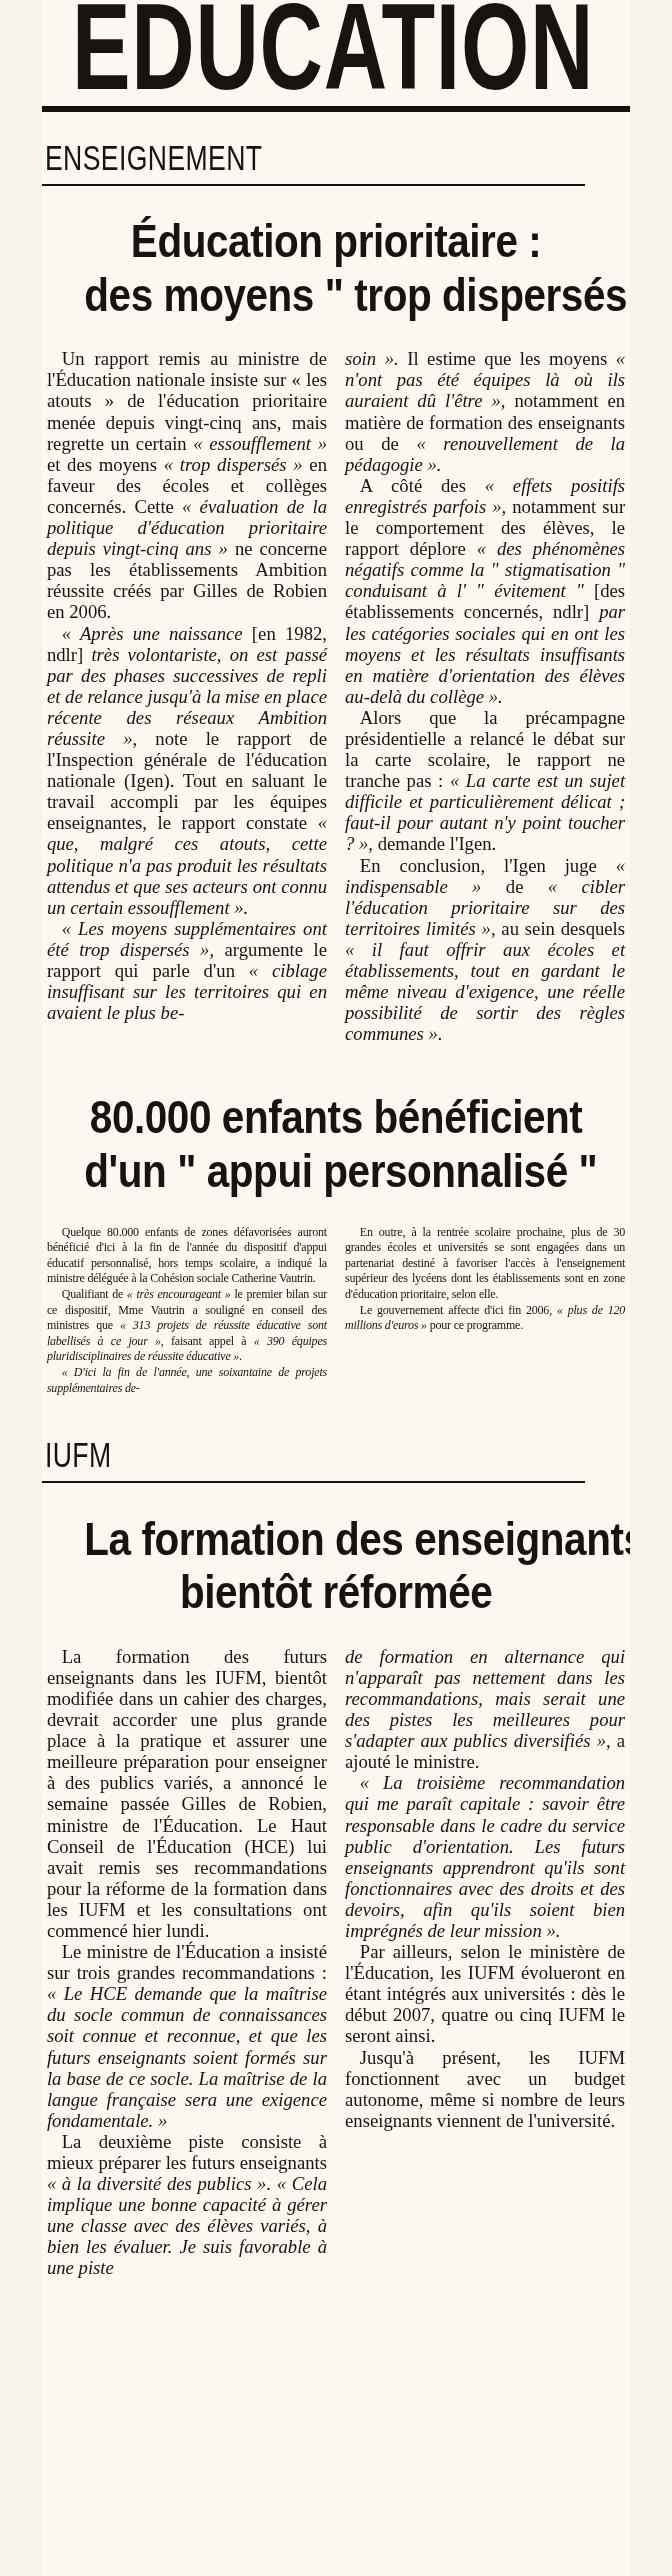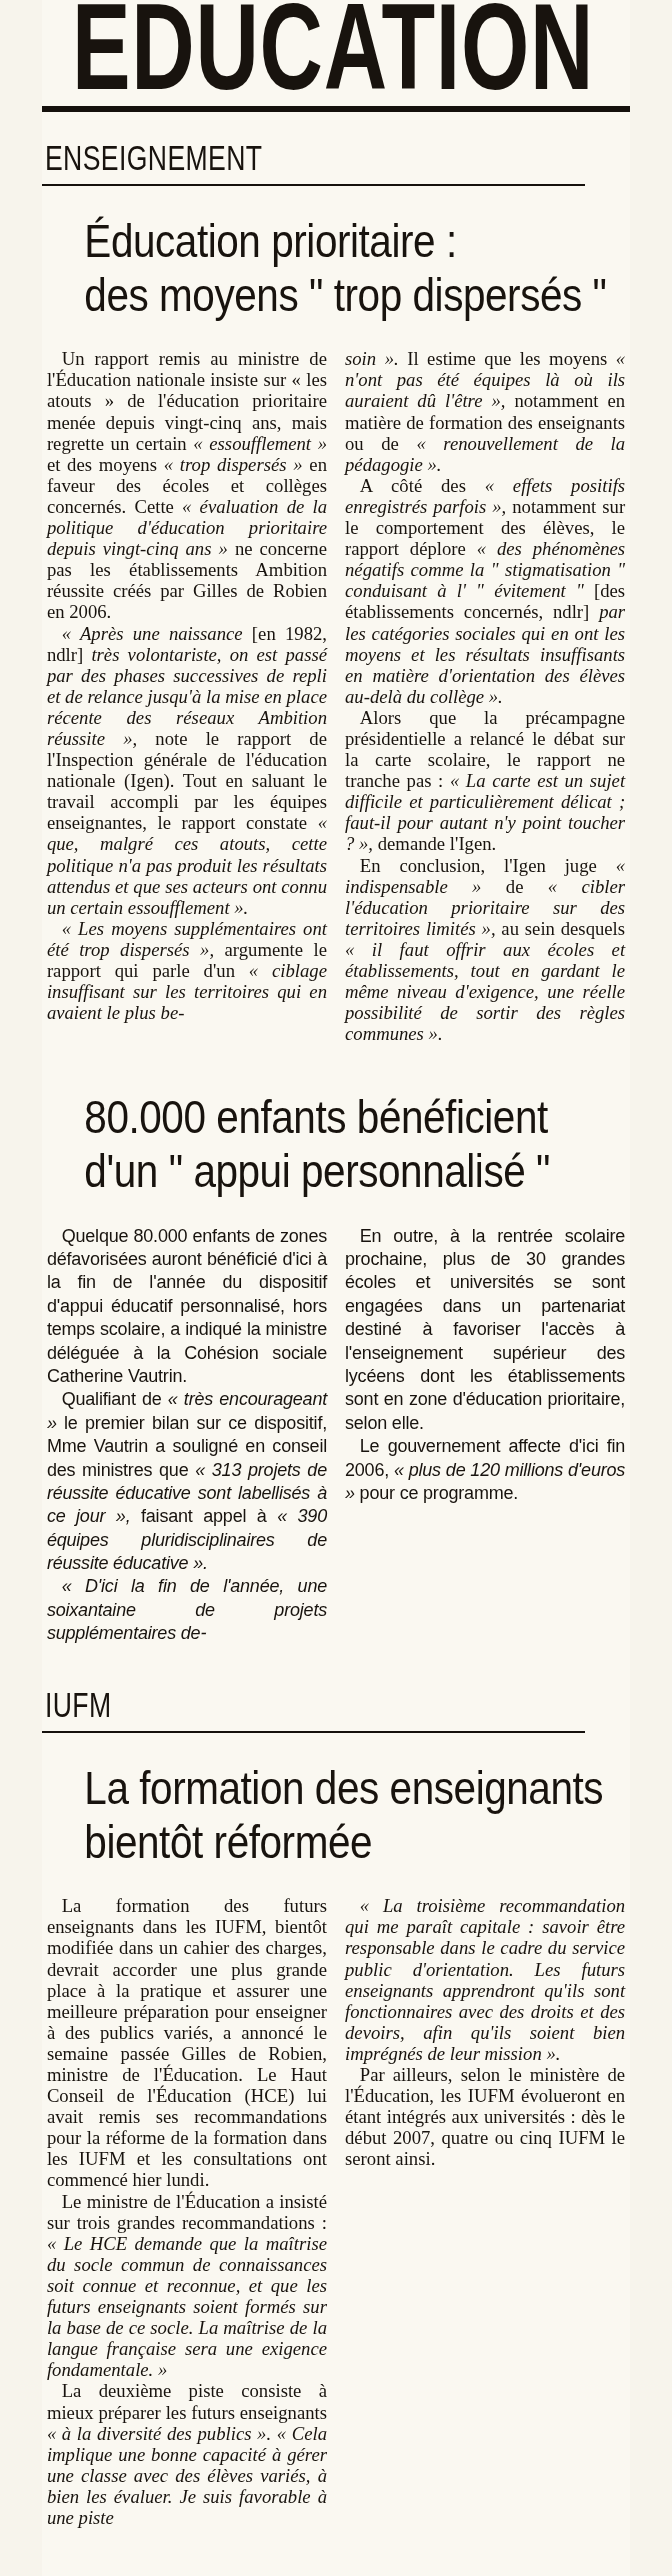--- a/index.html
+++ b/index.html
@@ -38,43 +38,43 @@
   }
   .kicker .cond-md {
     display: inline-block;
     font-family: "Liberation Sans", sans-serif;
     font-size: 35px; line-height: 1;
     transform: scaleX(0.76); transform-origin: 0 50%;
     letter-spacing: 0.5px;
   }
 
   
-  .headline { margin: 29.5px 7.9px 25.6px; text-align: left; font-weight: normal; }
+  .headline { margin: 29.5px 7.9px 25.6px; text-align: center; font-weight: bold; }
   .hl-line {
     display: block;
     font-family: "Liberation Sans", sans-serif;
     font-size: 46px; line-height: 1.17;
     transform: scaleX(0.88); transform-origin: 50% 50%;
     letter-spacing: -0.5px;
     white-space: nowrap;
   }
   .headline-2 { margin-top: 47px; }
   .kicker-2 { margin-top: 39px; }
 
   
   .cols { display: flex; gap: 18px; padding: 0 4.9px; }
   .colm {
     flex: 1 1 0; min-width: 0;
     text-align: justify;
     hyphens: auto; -webkit-hyphens: auto;
   }
   .serif .colm { font-size: 18.7px; line-height: 1.128; }
   .sanscond .colm {
-    font-family: Liberation Sans, sans-serif;
-    font-size: 18px; line-height: 1.3; letter-spacing: -0.2px;
+    font-family: Liberation Serif, serif;
+    font-size: 12px; line-height: 1.3; letter-spacing: -0.2px;
   }
   .colm p { margin: 0; }
   .colm p.indent { text-indent: 14.8px; }
   .i { font-style: italic; }
 </style>
 </head>
 <body>
 
 <div class="page">
 
@@ -135,20 +135,22 @@
       <span class="hl-line">La formation des enseignants</span>
       <span class="hl-line">bientôt réformée</span>
     </h2>
     <div class="cols serif">
       <div class="colm">
           <p class="indent"><span>La formation des futurs enseignants dans les IUFM, bientôt modifiée dans un cahier des charges, devrait accorder une plus grande place à la pratique et assurer une meilleure préparation pour enseigner à des publics variés, a annoncé le semaine passée Gilles de Robien, ministre de l'Éducation. Le Haut Conseil de l'Éducation (HCE) lui avait remis ses recommandations pour la réforme de la formation dans les IUFM et les consultations ont commencé hier lundi.</span></p>
           <p class="indent"><span>Le ministre de l'Éducation a insisté sur trois grandes recommandations : </span><span class="i">« Le HCE demande que la maîtrise du socle commun de connaissances soit connue et reconnue, et que les futurs enseignants soient formés sur la base de ce socle. La maîtrise de la langue française sera une exigence fondamentale. »</span></p>
           <p class="indent"><span>La deuxième piste consiste à mieux préparer les futurs enseignants </span><span class="i">« à la diversité des publics ».</span><span> </span><span class="i">« Cela implique une bonne capacité à gérer une classe avec des élèves variés, à bien les évaluer. Je suis favorable à une piste</span></p>
         </div>
       <div class="colm">
+          <p><span class="i">de formation en alternance qui n'apparaît pas nettement dans les recommandations, mais serait une des pistes les meilleures pour s'adapter aux publics diversifiés »,</span><span> a ajouté le ministre.</span></p>
           <p class="indent"><span class="i">« La troisième recommandation qui me paraît capitale : savoir être responsable dans le cadre du service public d'orientation. Les futurs enseignants apprendront qu'ils sont fonctionnaires avec des droits et des devoirs, afin qu'ils soient bien imprégnés de leur mission ».</span></p>
           <p class="indent"><span>Par ailleurs, selon le ministère de l'Éducation, les IUFM évolueront en étant intégrés aux universités : dès le début 2007, quatre ou cinq IUFM le seront ainsi.</span></p>
+          <p class="indent"><span>Jusqu'à présent, les IUFM fonctionnent avec un budget autonome, même si nombre de leurs enseignants viennent de l'université.</span></p>
         </div>
     </div>
   </article>
 
 </div>
 
 
 </body></html>

